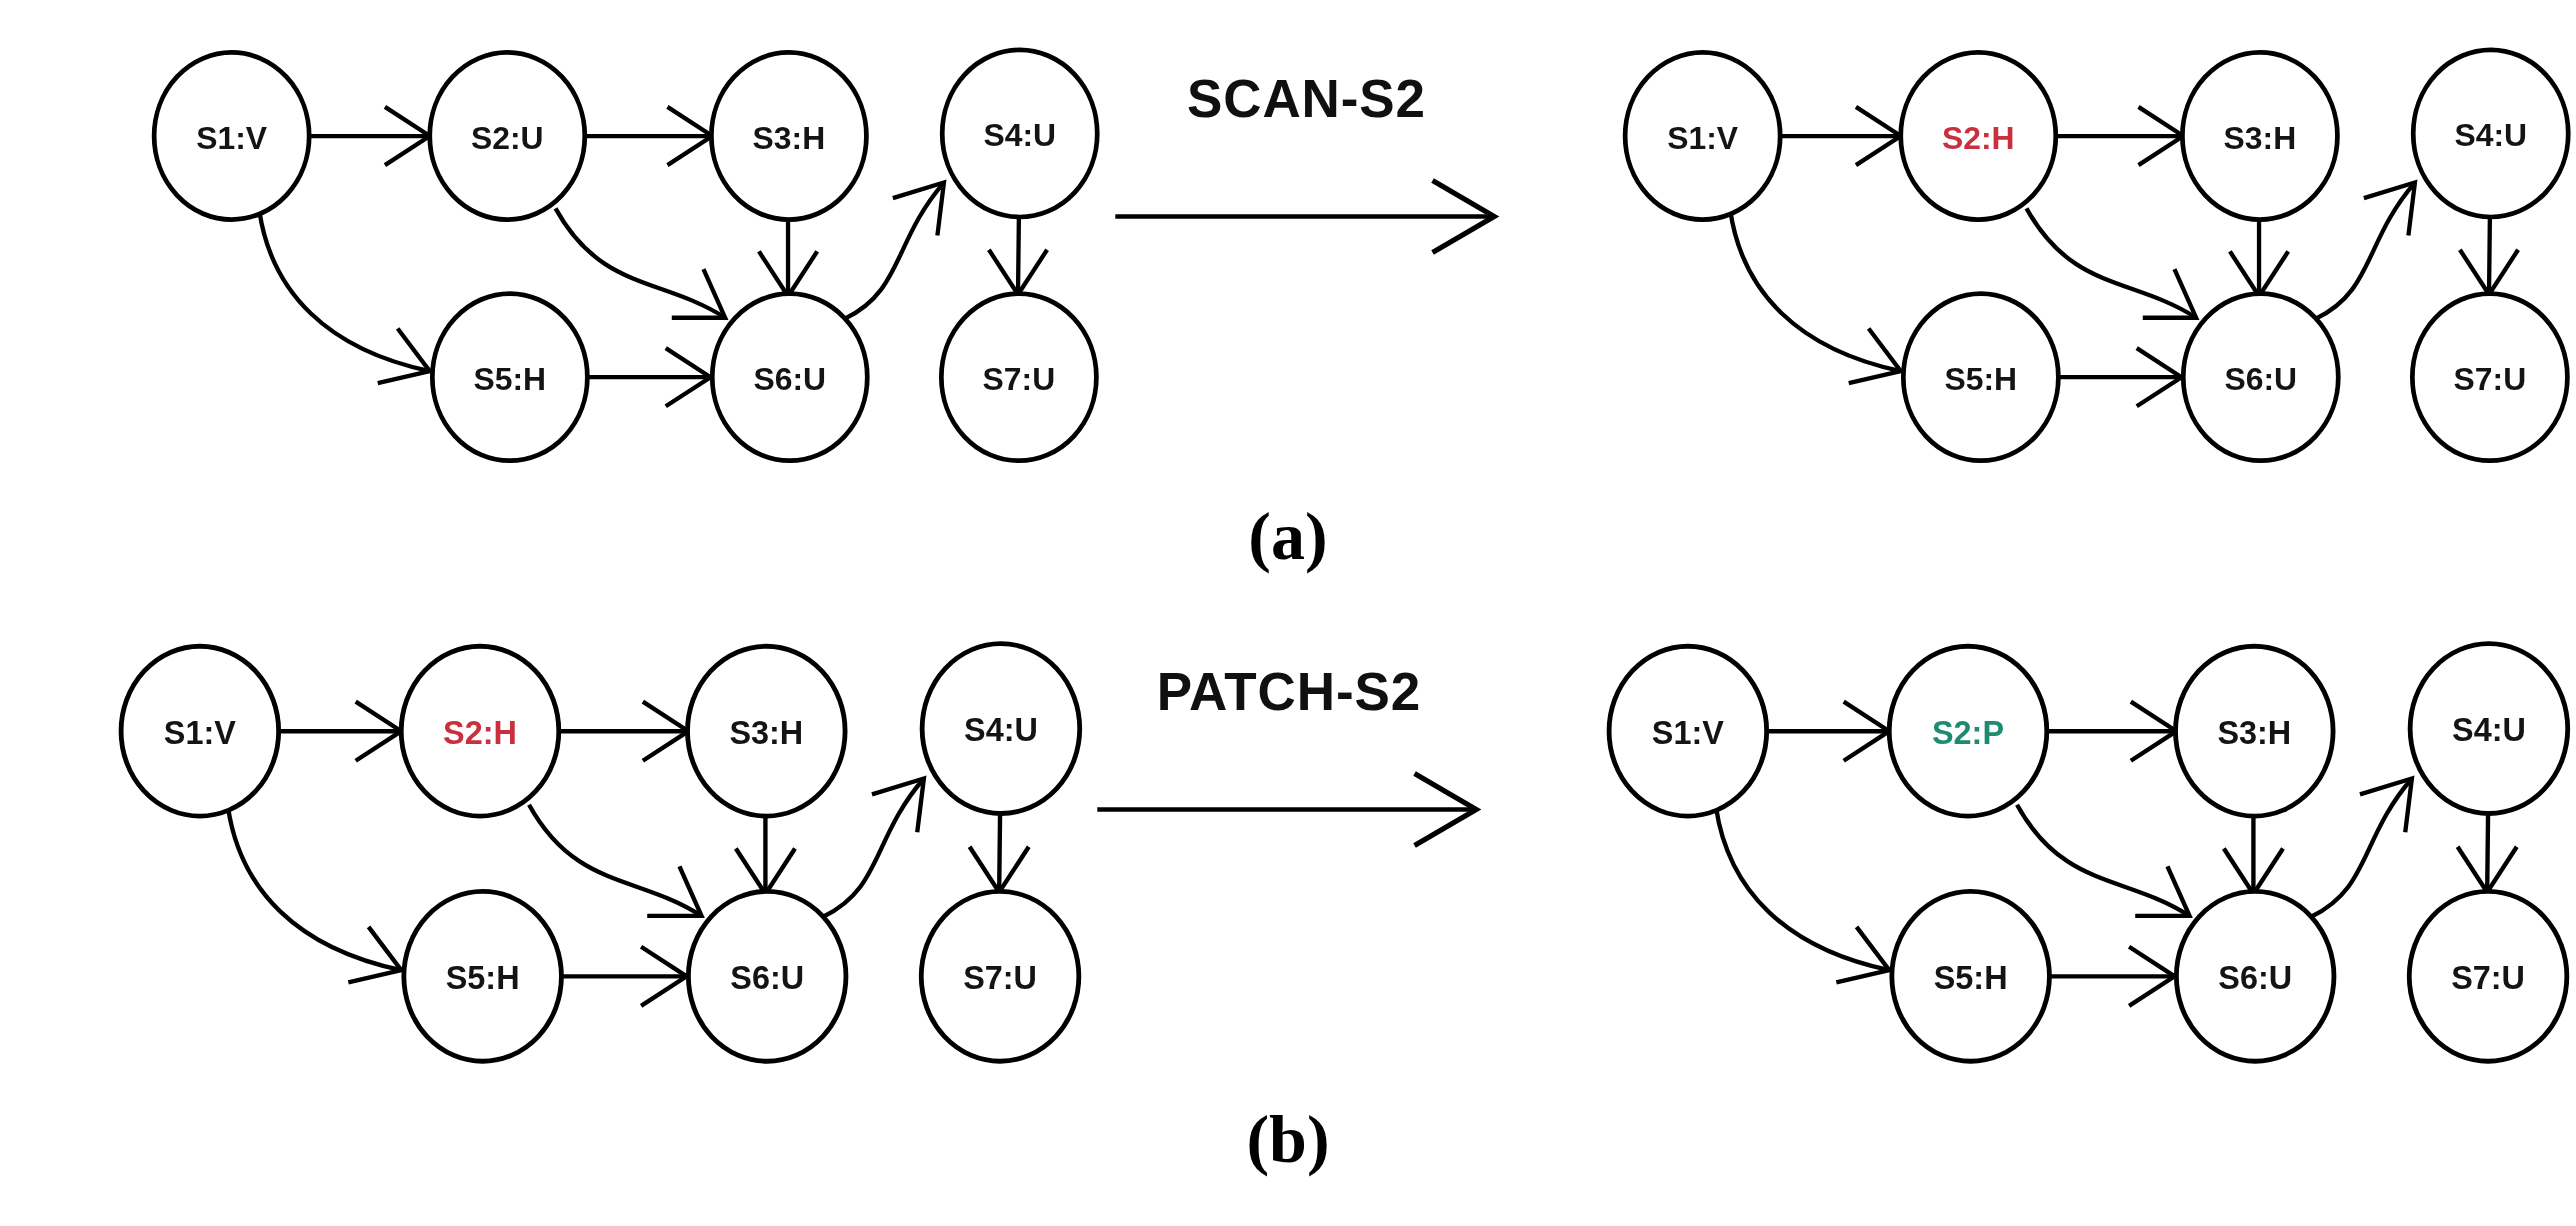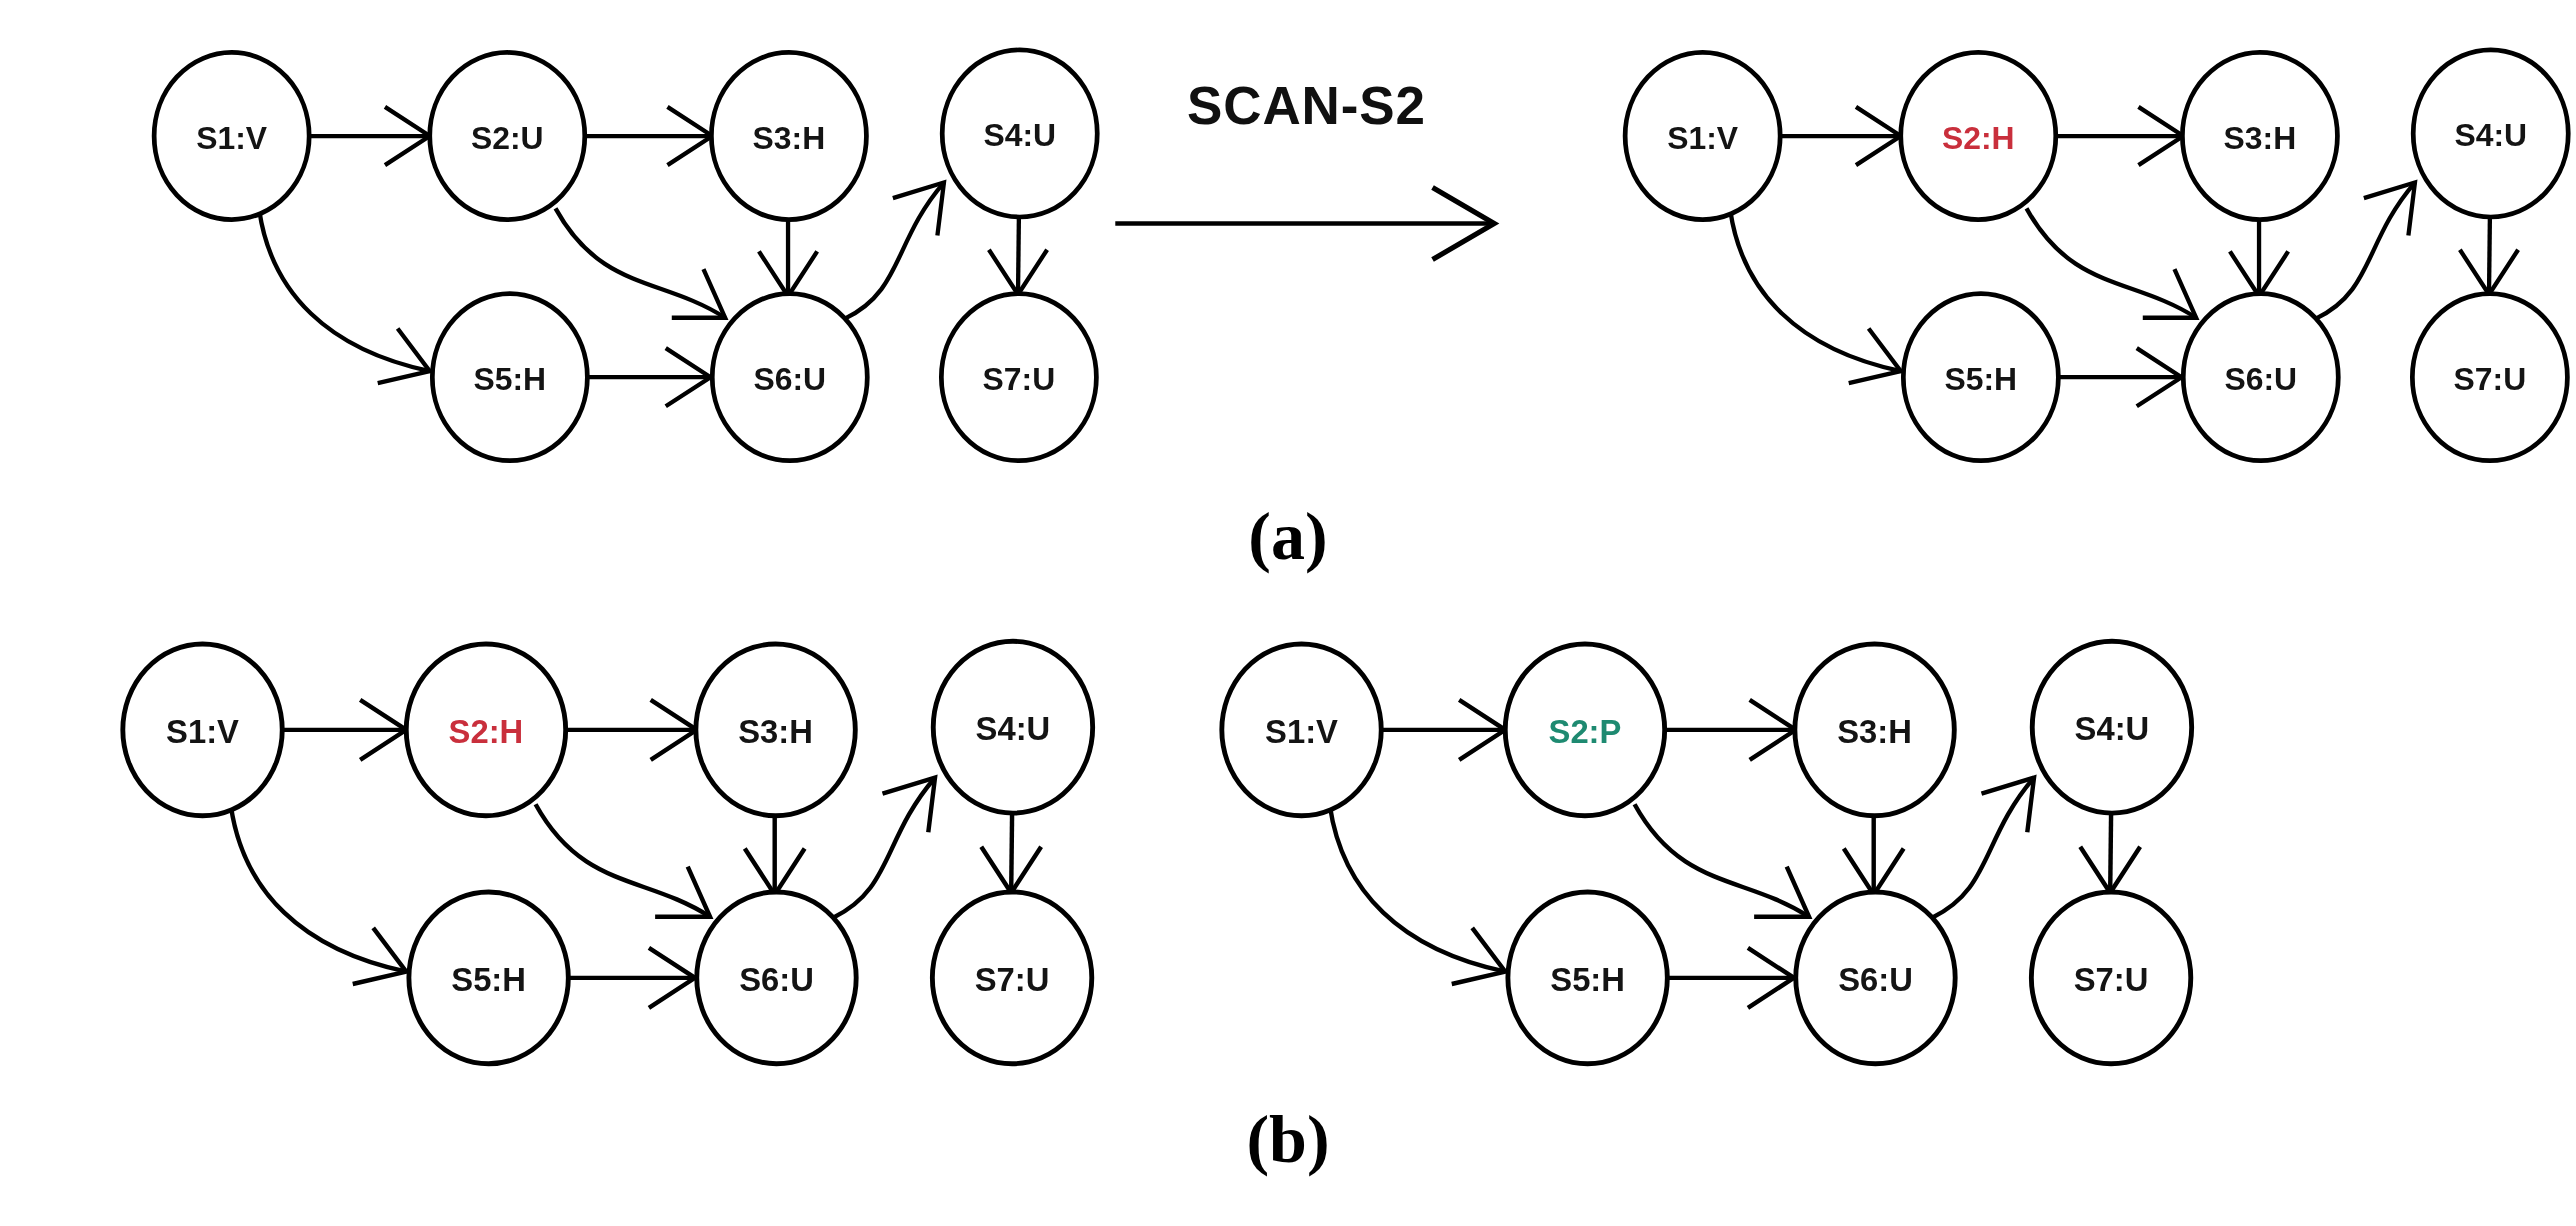--- a/index.html
+++ b/index.html
@@ -15,21 +15,21 @@
     width: 2576px;
     height: 1226px;
     display: flex;
     flex-direction: column;
     box-sizing: border-box;
     padding-top: 3.6px;
   }
   .graph-row {
     display: flex;
     flex-direction: row;
-    align-items: flex-end;
+    align-items: flex-start;
   }
   .graph-row.top { padding-left: 37px; }
   .graph-row.bottom { padding-left: 1.8px; }
   svg.graph { display: block; }
   .graph-row.top svg.graph { width: 1081px; height: 488px; }
   .graph-row.bottom svg.graph { width: 1099px; height: 496px; }
   .mid-col {
     width: 403px;
     height: 481px;
     display: flex;
@@ -168,20 +168,27 @@
         <text x="873" y="150" text-anchor="middle" dominant-baseline="central" dy="2" class="node-label-text" fill="#141414">S3:H</text>
         <ellipse cx="1141" cy="147" rx="90" ry="97" fill="#ffffff" stroke="#000000" stroke-width="5.5"></ellipse>
         <text x="1141" y="147" text-anchor="middle" dominant-baseline="central" dy="2" class="node-label-text" fill="#141414">S4:U</text>
         <ellipse cx="549" cy="430" rx="90" ry="97" fill="#ffffff" stroke="#000000" stroke-width="5.5"></ellipse>
         <text x="549" y="430" text-anchor="middle" dominant-baseline="central" dy="2" class="node-label-text" fill="#141414">S5:H</text>
         <ellipse cx="874" cy="430" rx="90" ry="97" fill="#ffffff" stroke="#000000" stroke-width="5.5"></ellipse>
         <text x="874" y="430" text-anchor="middle" dominant-baseline="central" dy="2" class="node-label-text" fill="#141414">S6:U</text>
         <ellipse cx="1140" cy="430" rx="90" ry="97" fill="#ffffff" stroke="#000000" stroke-width="5.5"></ellipse>
         <text x="1140" y="430" text-anchor="middle" dominant-baseline="central" dy="2" class="node-label-text" fill="#141414">S7:U</text>
       </svg>
+    <div class="mid-col">
+      <div class="op-label">PATCH-S2</div>
+      <svg class="mid-arrow" viewBox="0 0 470 160">
+        <line x1="12" y1="80" x2="452" y2="80" stroke="#000" stroke-width="5"></line>
+        <polyline points="382,38 454,80 382,122" fill="none" stroke="#000" stroke-width="6"></polyline>
+      </svg>
+    </div>
     <svg class="graph" viewBox="0 0 1240 560">
         <path d="M 316 150 L 456 150" fill="none" stroke="#000000" stroke-width="5"></path>
         <polyline points="404.0,183.8 456,150 404.0,116.2" fill="none" stroke="#000000" stroke-width="5"></polyline>
         <path d="M 636 150 L 784 150" fill="none" stroke="#000000" stroke-width="5"></path>
         <polyline points="732.0,183.8 784,150 732.0,116.2" fill="none" stroke="#000000" stroke-width="5"></polyline>
         <path d="M 872 248 L 872 336" fill="none" stroke="#000000" stroke-width="5"></path>
         <polyline points="838.2,284.0 872,336 905.8,284.0" fill="none" stroke="#000000" stroke-width="5"></polyline>
         <path d="M 602 234 C 655 330, 726 314, 799 361" fill="none" stroke="#000000" stroke-width="5"></path>
         <polyline points="737.0,361.0 799,361 773.8,304.4" fill="none" stroke="#000000" stroke-width="5"></polyline>
         <path d="M 258 236 C 272 332, 338 398, 456 423" fill="none" stroke="#000000" stroke-width="5"></path>

